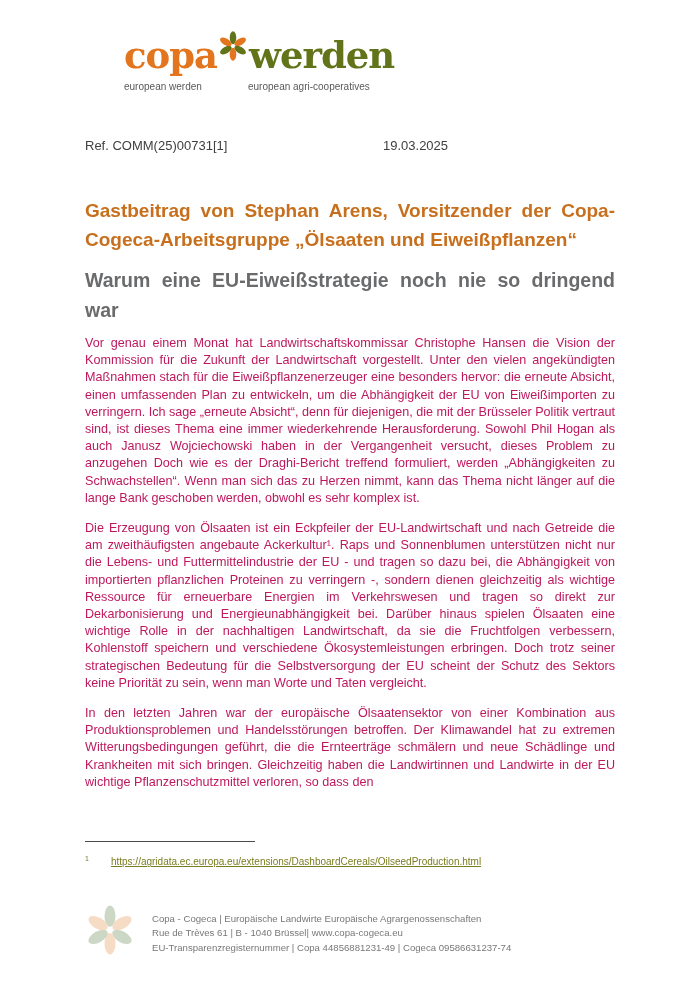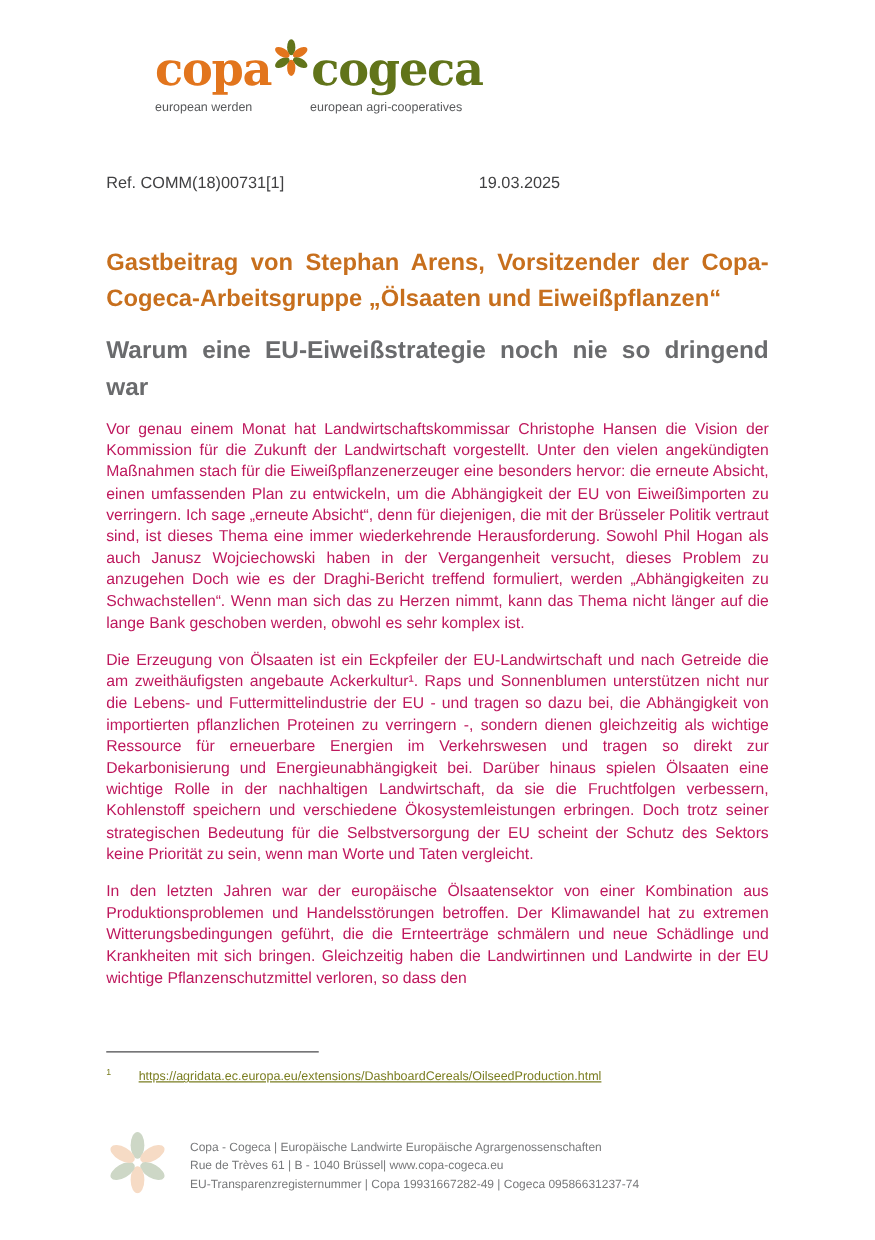--- a/index.html
+++ b/index.html
@@ -80,30 +80,30 @@
             <g>
               <ellipse cx="0" cy="-11" rx="4.4" ry="8.6" fill="#61741A"></ellipse>
               <ellipse cx="0" cy="-11" rx="4.4" ry="8.6" fill="#E2751D" transform="rotate(60)"></ellipse>
               <ellipse cx="0" cy="-11" rx="4.4" ry="8.6" fill="#61741A" transform="rotate(120)"></ellipse>
               <ellipse cx="0" cy="-11" rx="4.4" ry="8.6" fill="#E2751D" transform="rotate(180)"></ellipse>
               <ellipse cx="0" cy="-11" rx="4.4" ry="8.6" fill="#61741A" transform="rotate(240)"></ellipse>
               <ellipse cx="0" cy="-11" rx="4.4" ry="8.6" fill="#E2751D" transform="rotate(300)"></ellipse>
             </g>
           </svg>
         </span>
-        <span class="logo-cogeca">cogeca</span>
+        <span class="logo-cogeca">werden</span>
       </div>
       <div class="logo-taglines">
         <span class="tagline-copa">european werden</span>
         <span class="tagline-cogeca">european agri-cooperatives</span>
       </div>
     </div>
 
     <div class="ref-row">
-      <span class="ref-number">Ref. COMM(18)00731[1]</span>
+      <span class="ref-number">Ref. COMM(25)00731[1]</span>
       <span class="ref-date">19.03.2025</span>
     </div>
 
     <div class="kicker">Gastbeitrag von Stephan Arens, Vorsitzender der Copa-Cogeca-Arbeitsgruppe „Ölsaaten und Eiweißpflanzen“</div>
     <div class="title">Warum eine EU-Eiweißstrategie noch nie so dringend war</div>
 
     <div class="body-text">
       <p>Vor genau einem Monat hat Landwirtschaftskommissar Christophe Hansen die Vision der Kommission für die Zukunft der Landwirtschaft vorgestellt. Unter den vielen angekündigten Maßnahmen stach für die Eiweißpflanzenerzeuger eine besonders hervor: die erneute Absicht, einen umfassenden Plan zu entwickeln, um die Abhängigkeit der EU von Eiweißimporten zu verringern. Ich sage „erneute Absicht“, denn für diejenigen, die mit der Brüsseler Politik vertraut sind, ist dieses Thema eine immer wiederkehrende Herausforderung. Sowohl Phil Hogan als auch Janusz Wojciechowski haben in der Vergangenheit versucht, dieses Problem zu anzugehen Doch wie es der Draghi-Bericht treffend formuliert, werden „Abhängigkeiten zu Schwachstellen“. Wenn man sich das zu Herzen nimmt, kann das Thema nicht länger auf die lange Bank geschoben werden, obwohl es sehr komplex ist.</p>
       <p>Die Erzeugung von Ölsaaten ist ein Eckpfeiler der EU-Landwirtschaft und nach Getreide die am zweithäufigsten angebaute Ackerkultur¹. Raps und Sonnenblumen unterstützen nicht nur die Lebens- und Futtermittelindustrie der EU - und tragen so dazu bei, die Abhängigkeit von importierten pflanzlichen Proteinen zu verringern -, sondern dienen gleichzeitig als wichtige Ressource für erneuerbare Energien im Verkehrswesen und tragen so direkt zur Dekarbonisierung und Energieunabhängigkeit bei. Darüber hinaus spielen Ölsaaten eine wichtige Rolle in der nachhaltigen Landwirtschaft, da sie die Fruchtfolgen verbessern, Kohlenstoff speichern und verschiedene Ökosystemleistungen erbringen. Doch trotz seiner strategischen Bedeutung für die Selbstversorgung der EU scheint der Schutz des Sektors keine Priorität zu sein, wenn man Worte und Taten vergleicht.</p>
       <p>In den letzten Jahren war der europäische Ölsaatensektor von einer Kombination aus Produktionsproblemen und Handelsstörungen betroffen. Der Klimawandel hat zu extremen Witterungsbedingungen geführt, die die Ernteerträge schmälern und neue Schädlinge und Krankheiten mit sich bringen. Gleichzeitig haben die Landwirtinnen und Landwirte in der EU wichtige Pflanzenschutzmittel verloren, so dass den</p>
@@ -127,16 +127,16 @@
           <ellipse cx="0" cy="-11" rx="4.4" ry="8.6" fill="#CDD7C6" transform="rotate(120)"></ellipse>
           <ellipse cx="0" cy="-11" rx="4.4" ry="8.6" fill="#F6DBC5" transform="rotate(180)"></ellipse>
           <ellipse cx="0" cy="-11" rx="4.4" ry="8.6" fill="#CDD7C6" transform="rotate(240)"></ellipse>
           <ellipse cx="0" cy="-11" rx="4.4" ry="8.6" fill="#F6DBC5" transform="rotate(300)"></ellipse>
         </g>
       </svg>
     </span>
     <div class="footer-text">
       <div>Copa - Cogeca | Europäische Landwirte Europäische Agrargenossenschaften</div>
       <div>Rue de Trèves 61 | B - 1040 Brüssel| www.copa-cogeca.eu</div>
-      <div>EU-Transparenzregisternummer | Copa 19931667282-49 | Cogeca 09586631237-74</div>
+      <div>EU-Transparenzregisternummer | Copa 44856881231-49 | Cogeca 09586631237-74</div>
     </div>
   </div>
 </div>
 
 </body></html>

